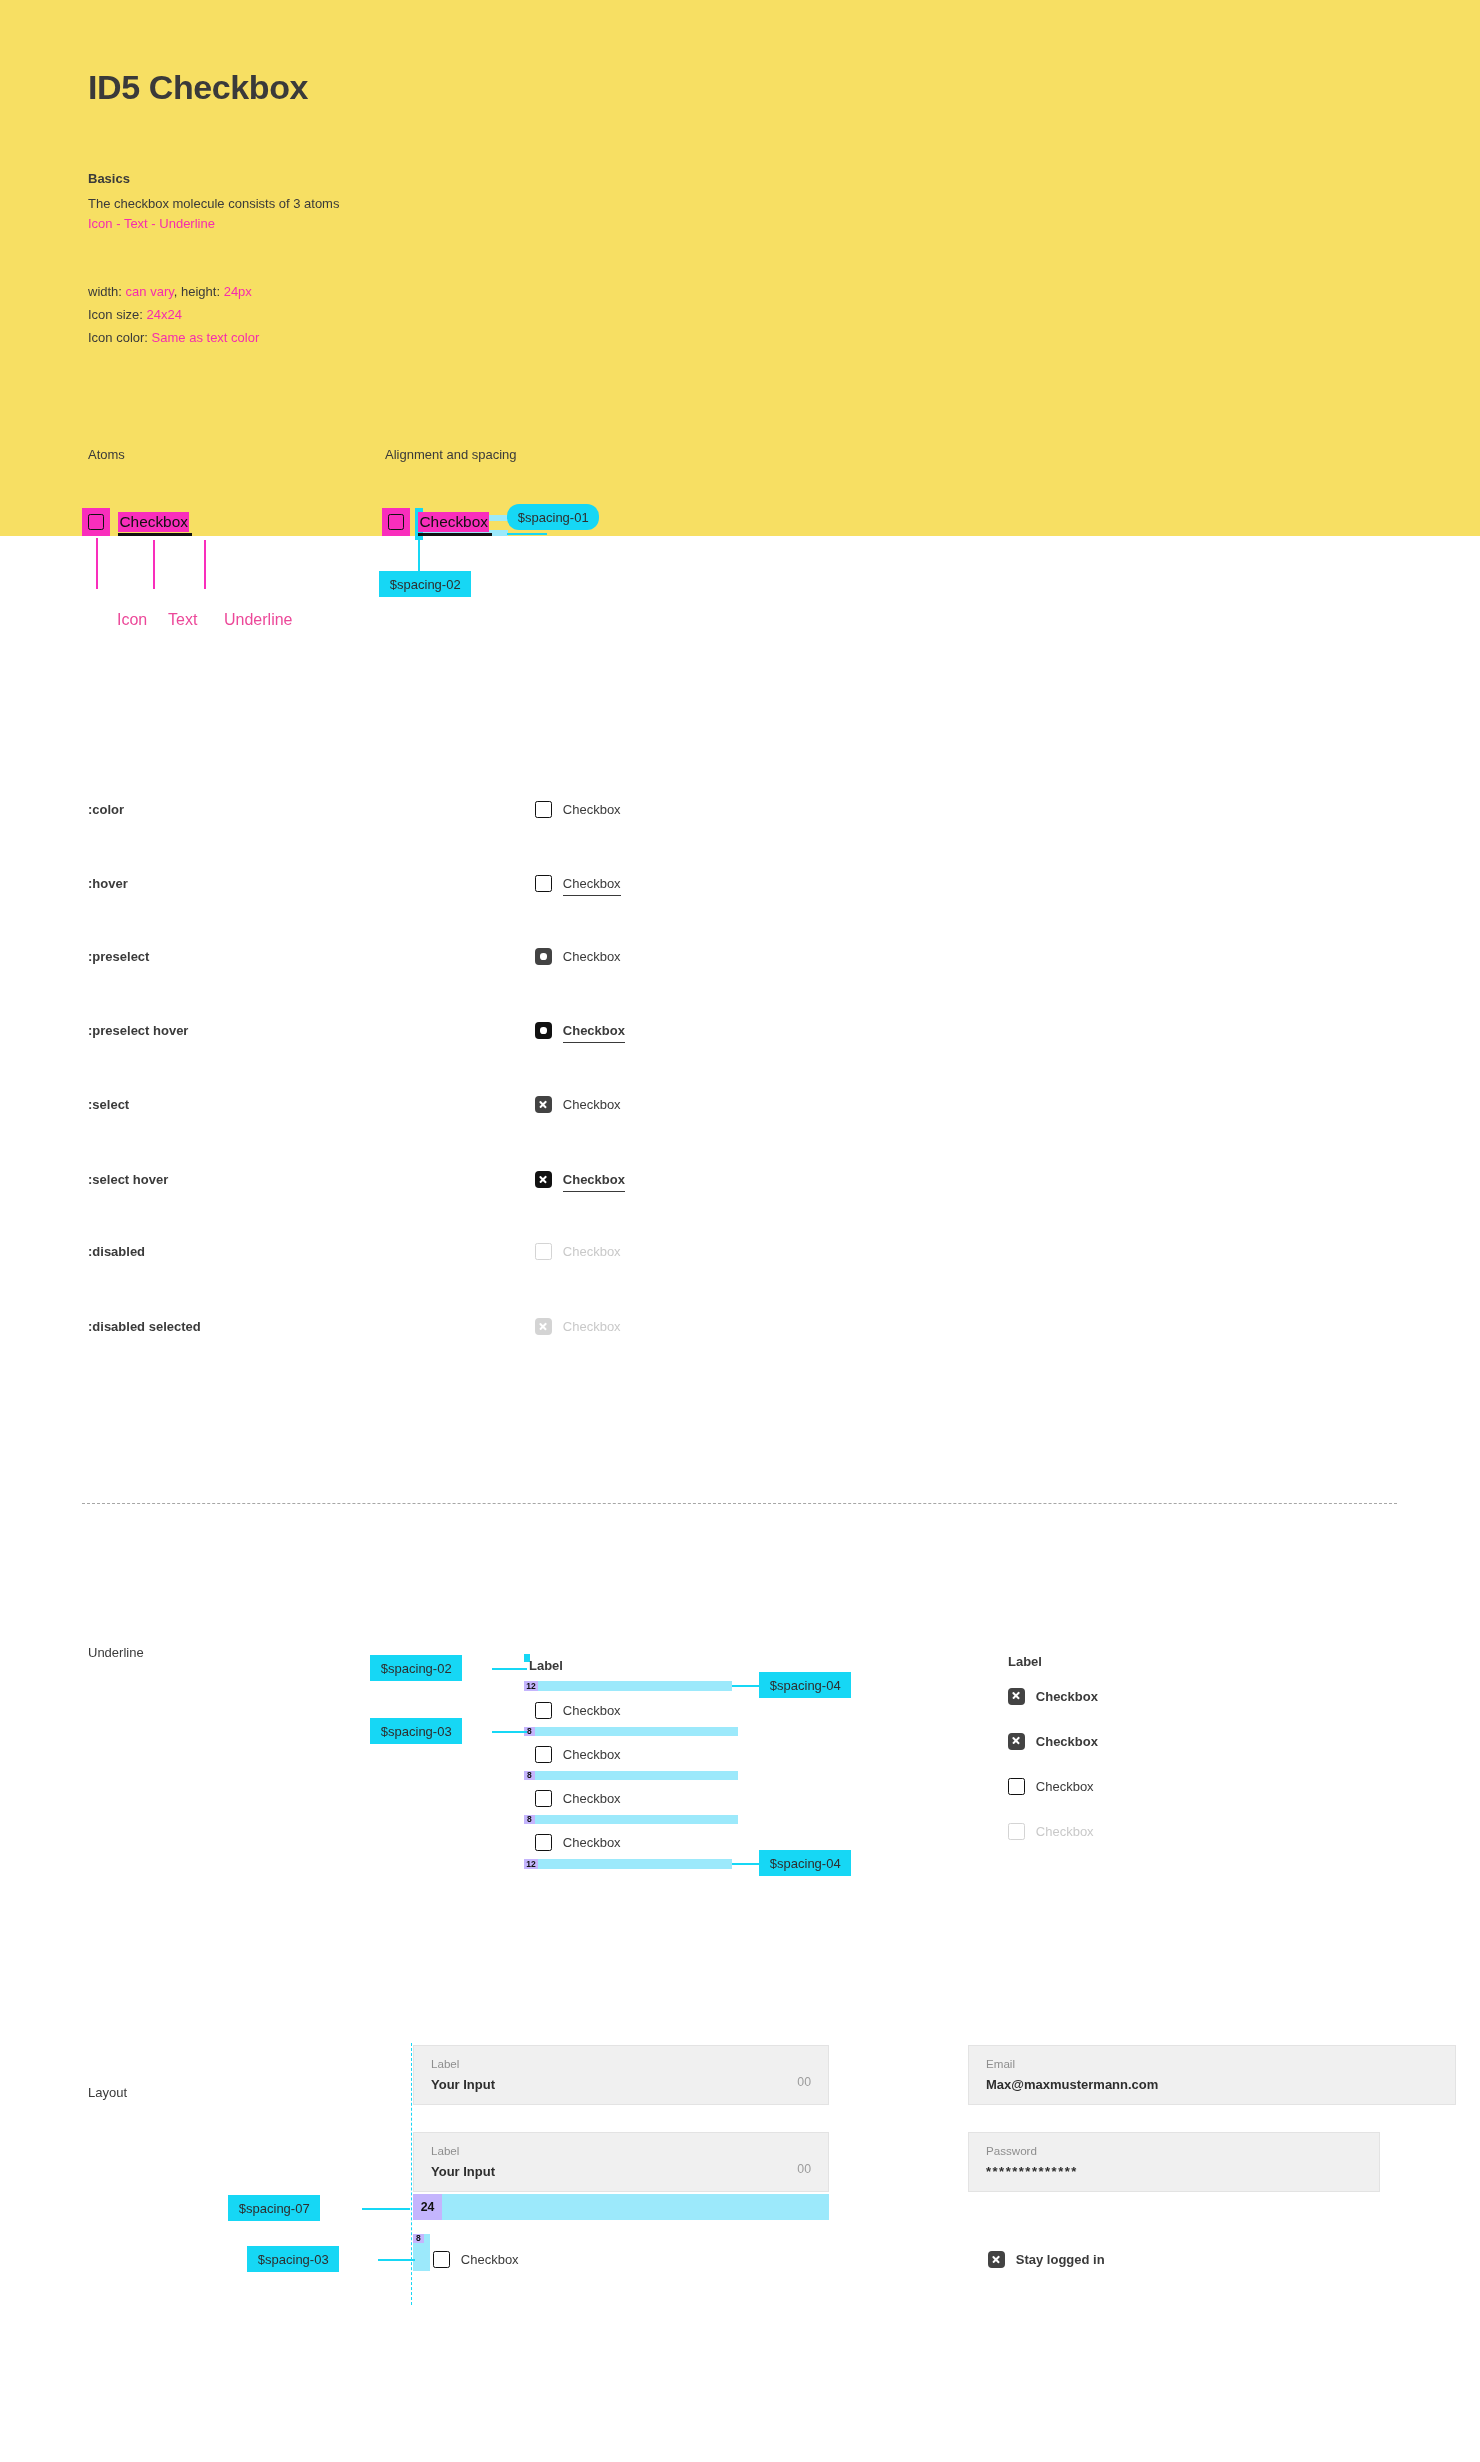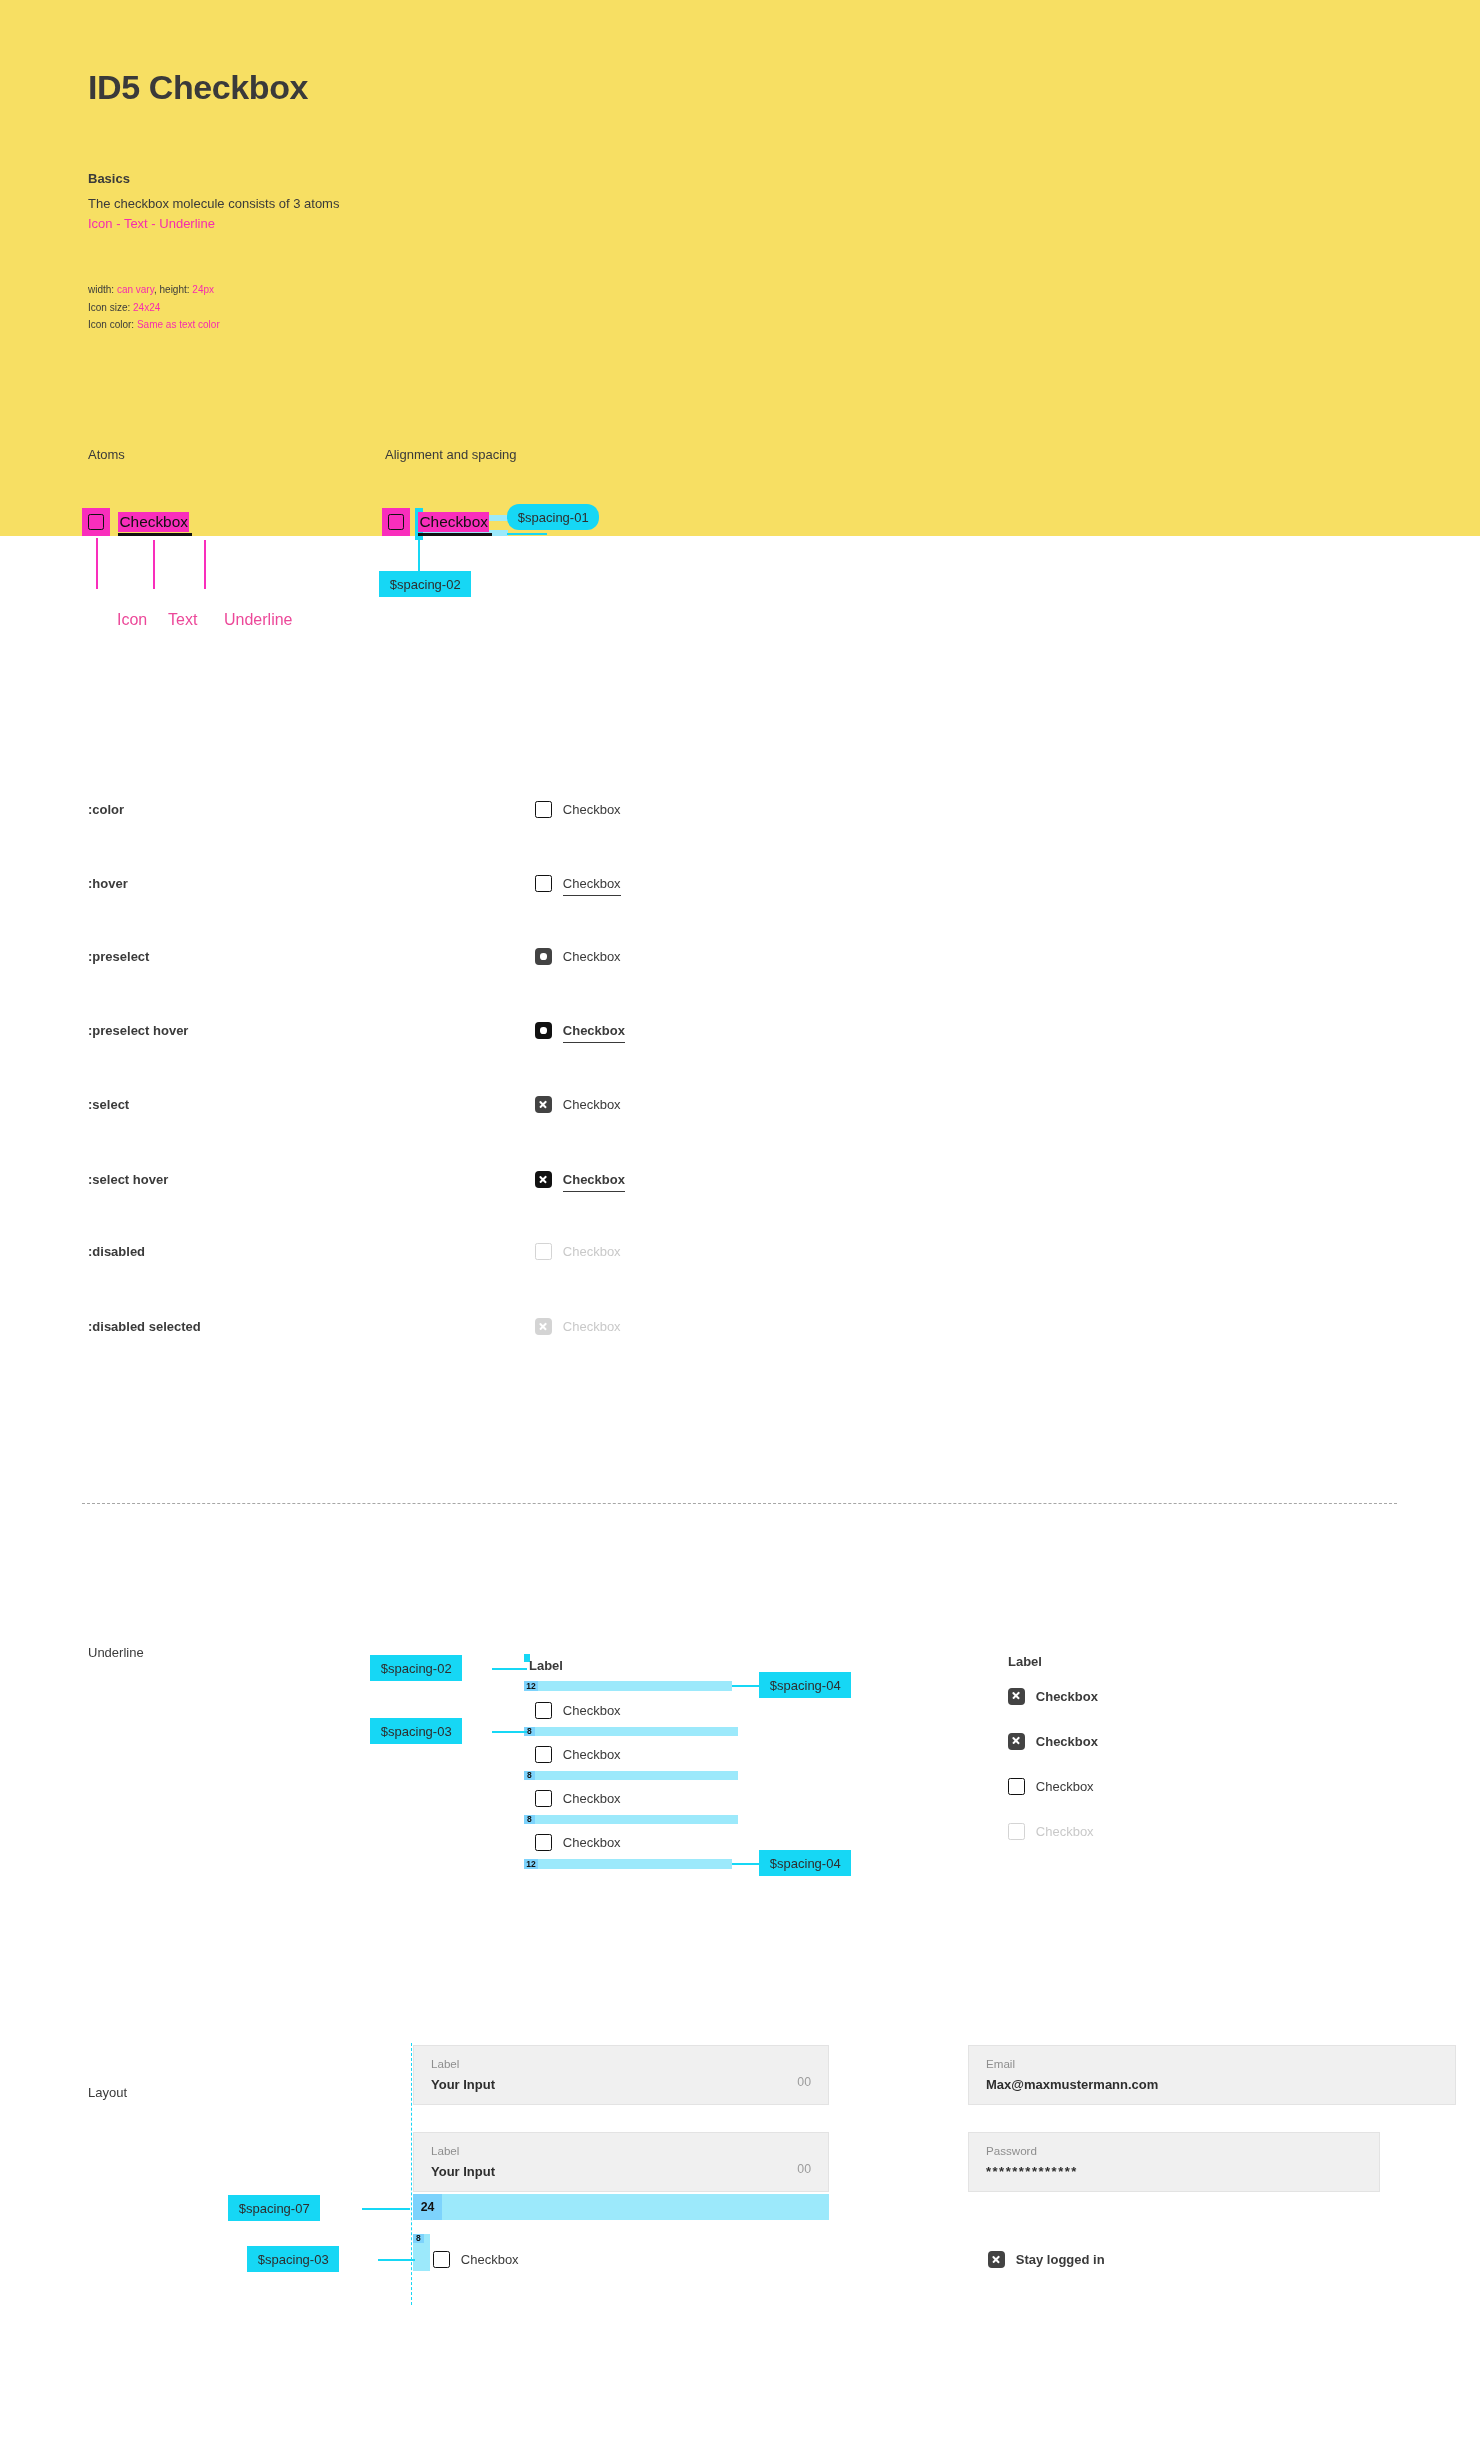--- a/index.html
+++ b/index.html
@@ -31,21 +31,21 @@
     letter-spacing: -0.4px;
     color: #3a3a3a;
   }
 
   .basics-block { position: absolute; left: 88px; top: 171px; }
   .basics-heading { font-size: 13px; font-weight: bold; color: #3a3a3a; margin-bottom: 7.7px; }
   .basics-line { font-size: 13px; color: #3a3a3a; line-height: 1.55; white-space: nowrap; }
   .pink-text { color: #f52cae; }
 
   .specs-block { position: absolute; left: 88px; top: 281px; }
-  .specs-line { font-size: 10px; color: #3a3a3a; line-height: 1.75; white-space: nowrap; }
+  .specs-line { font-size: 13px; color: #3a3a3a; line-height: 1.75; white-space: nowrap; }
 
   .section-heading {
     position: absolute;
     font-size: 13px;
     font-weight: normal;
     color: #3a3a3a;
     white-space: nowrap;
   }
 
   
@@ -108,21 +108,21 @@
     height: 26px;
     white-space: nowrap;
   }
   .chip-line { position: absolute; background: #16d7f5; height: 1.5px; }
   .chip-line-v { position: absolute; background: #16d7f5; width: 1.5px; }
 
   .meas-band { position: absolute; background: #9ce9fb; }
   .meas-band-strong { position: absolute; background: #16d7f5; }
   .meas-num {
     position: absolute;
-    background: #7dd3fc;
+    background: #c4b5fd;
     color: #111;
     font-size: 8.5px;
     font-weight: bold;
     line-height: 1;
     display: flex;
     align-items: center;
     justify-content: center;
     padding: 0 2.3px;
   }
 

